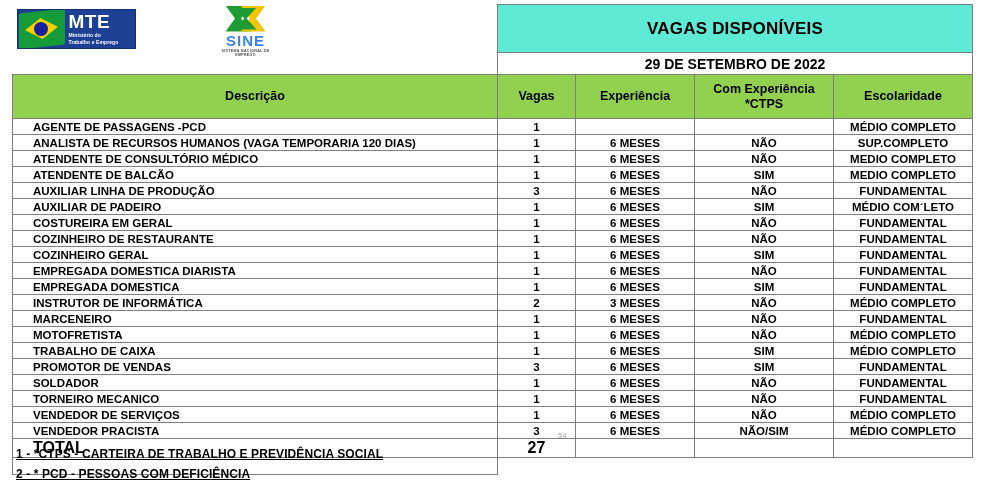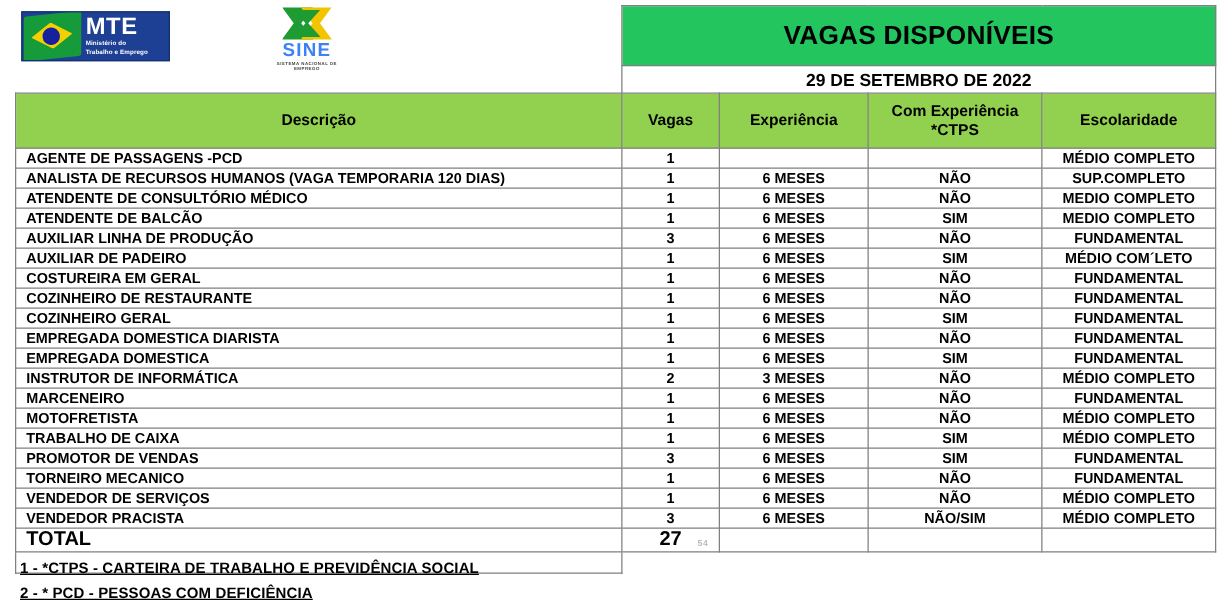--- a/index.html
+++ b/index.html
@@ -150,23 +150,23 @@
   .sine .sub {
     text-align: center;
     font-size: 3.5px;
     color: #444;
     letter-spacing: 0.4px;
     margin-top: 1px;
   }
 
   .title-main {
     text-align: center;
-    font-size: 21px;
+    font-size: 17px;
     height: 26px;
-    background: #22c55e;
+    background: #5eead4;
     letter-spacing: 0.2px;
   }
   .title-sub {
     text-align: center;
     font-size: 14px;
     height: 22px;
     background: #ffffff;
   }
 
   
@@ -178,21 +178,21 @@
     line-height: 1.2;
     padding: 2px 3px;
   }
 
   
   .sheet tbody.body td {
     height: 16px;
     font-size: 11.5px;
     background: #ffffff;
   }
-  td.c-desc  { text-align: left; padding-left: 8px; margin-left: 44px; }
+  td.c-desc  { text-align: left; padding-left: 20px; margin-left: 44px; }
   td.c-vagas { text-align: center; }
   td.c-exp   { text-align: center; }
   td.c-ctps  { text-align: center; }
   td.c-esc   { text-align: center; }
 
   tr.total-row td { height: 17px; }
 
   td.blankline {
     height: 17px;
     background: #ffffff;
@@ -400,20 +400,27 @@
           <td class="c-vagas">1</td>
           <td class="c-exp">6 MESES</td>
           <td class="c-ctps">SIM</td>
           <td class="c-esc">MÉDIO COMPLETO</td>
         </tr>
         <tr>
           <td class="c-desc">PROMOTOR DE VENDAS</td>
           <td class="c-vagas">3</td>
           <td class="c-exp">6 MESES</td>
           <td class="c-ctps">SIM</td>
+          <td class="c-esc">FUNDAMENTAL</td>
+        </tr>
+        <tr>
+          <td class="c-desc">SOLDADOR</td>
+          <td class="c-vagas">1</td>
+          <td class="c-exp">6 MESES</td>
+          <td class="c-ctps">NÃO</td>
           <td class="c-esc">FUNDAMENTAL</td>
         </tr>
         <tr>
           <td class="c-desc">TORNEIRO MECANICO</td>
           <td class="c-vagas">1</td>
           <td class="c-exp">6 MESES</td>
           <td class="c-ctps">NÃO</td>
           <td class="c-esc">FUNDAMENTAL</td>
         </tr>
         <tr>

